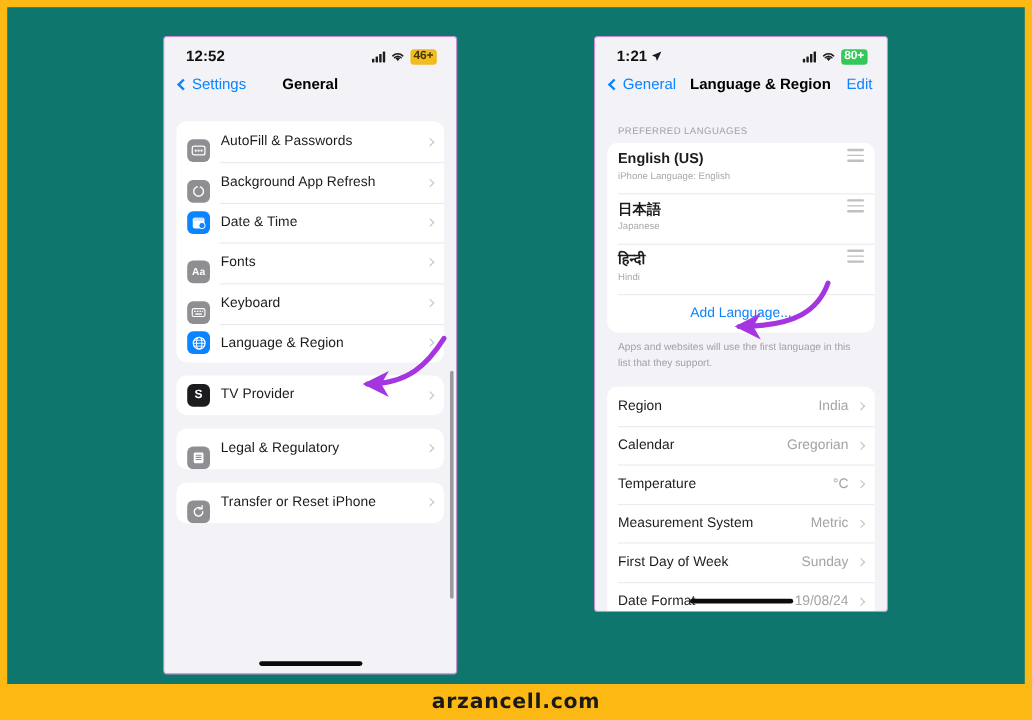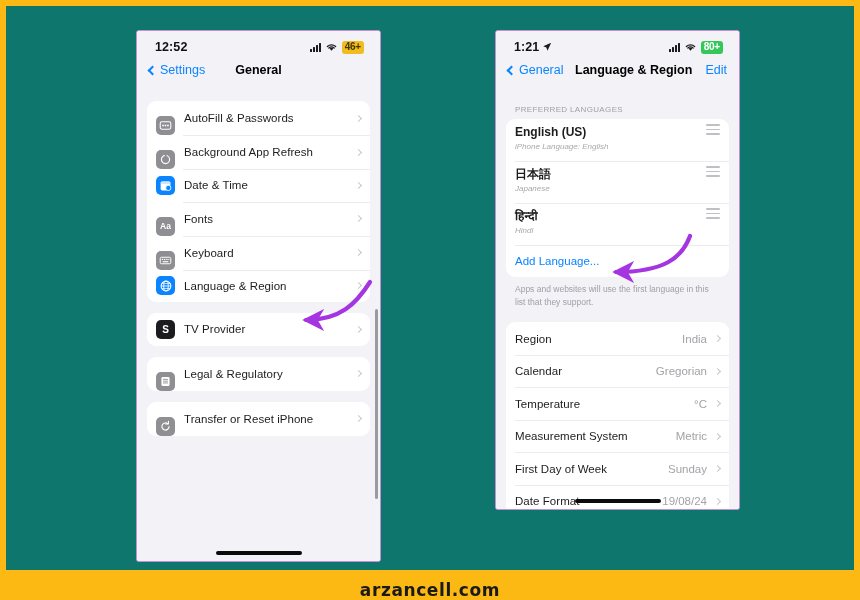--- a/index.html
+++ b/index.html
@@ -19,21 +19,21 @@
     border-right: 6px solid #fcb913;
     border-top: 6px solid #fcb913;
   }
 
   
   .brand-banner {
     position: absolute;
     left: -6px; right: -6px; bottom: -0px;
     height: 30px;
     background: #fcb913;
-    display: flex; align-items: flex-end; justify-content: center;
+    display: flex; align-items: center; justify-content: center;
   }
   .brand-text {
     font-family: "DejaVu Sans", sans-serif;
     font-size: 17px;
     font-weight: 700;
     letter-spacing: 0.6px;
     color: #1a1a1a;
   }
 
   
@@ -212,33 +212,33 @@
     font-size: 12px;
     font-weight: 700;
     color: #1c1c1e;
     line-height: 1.35;
   }
   .lang-sub {
     font-size: 8px;
     color: #a9a9ae;
     line-height: 1.4;
     margin-top: 1px;
-    font-style: italic;
   }
   .reorder {
     margin-left: auto;
     width: 14px;
     display: flex; flex-direction: column; gap: 3px;
   }
   .reorder span { display:block; height: 1.6px; background: #bfbfc4; border-radius: 1px; }
   .addlang-row {
     display: flex; align-items: center;
     min-height: 32px;
     padding: 0 9px;
     position: relative;
+    justify-content: center;
   }
   .addlang-text { font-size: 11.5px; color: #0a84ff; }
 
   .section-caption {
     font-size: 8px;
     color: #a0a0a6;
     letter-spacing: 0.35px;
     padding: 12px 9px 5px 9px;
     text-transform: uppercase;
   }

